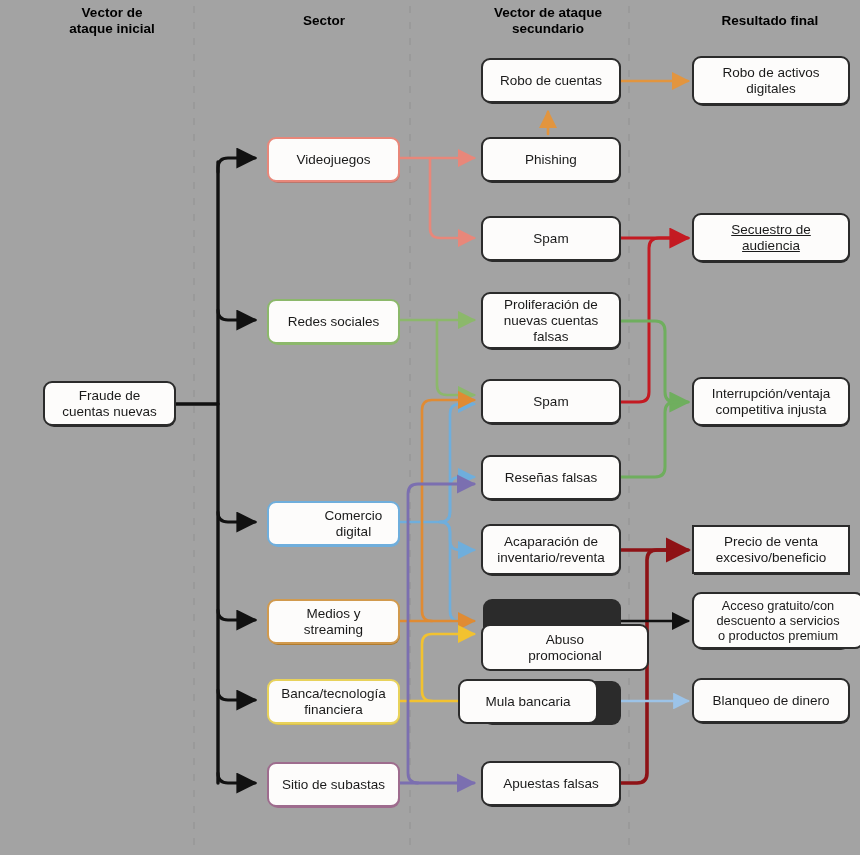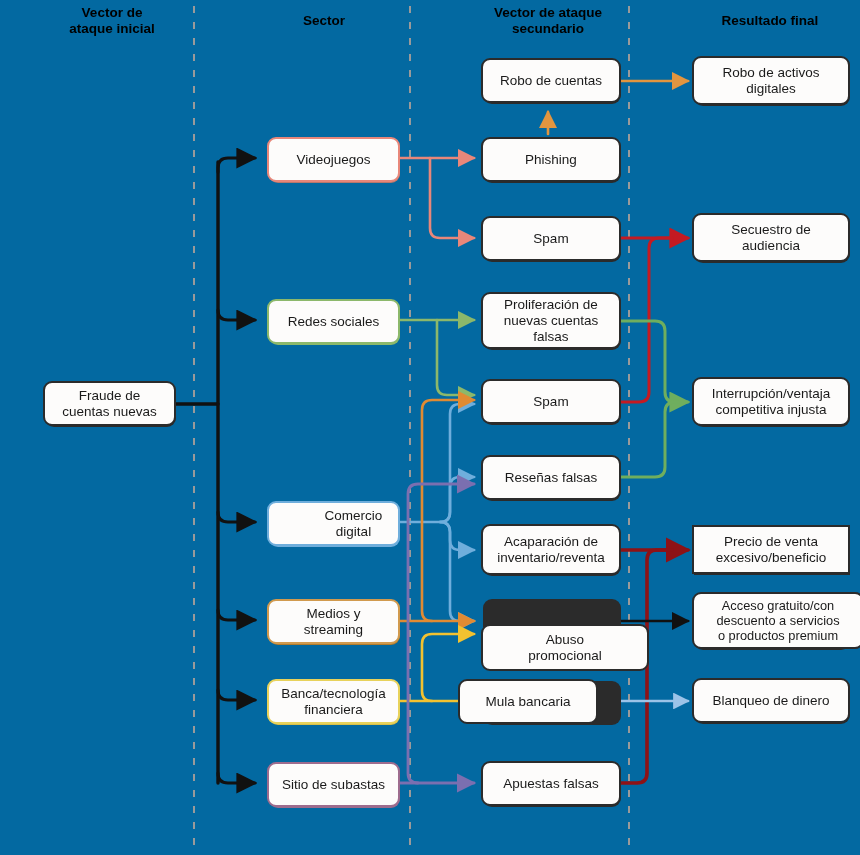--- a/index.html
+++ b/index.html
@@ -1,17 +1,17 @@
 <!DOCTYPE html>
 <html><head>
 <meta charset="utf-8">
 <style>
   html,body{margin:0;padding:0;background:#ffffff;}
   body{width:860px;height:855px;font-family:"Liberation Sans",sans-serif;color:#111;}
-  #stage{position:relative;width:860px;height:855px;overflow:hidden;background:#0369a1;}
+  #stage{position:relative;width:860px;height:855px;overflow:hidden;background:#a3a3a3;}
   svg#wires{position:absolute;left:0;top:0;width:860px;height:855px;}
   .hdr{position:absolute;text-align:center;font-weight:bold;font-size:13.5px;line-height:16px;color:#000;}
   .node{position:absolute;box-sizing:border-box;display:flex;align-items:center;justify-content:center;
         text-align:center;background:#fdfcfb;border:2px solid #2b2b2b;border-radius:9px;
         font-size:13.5px;line-height:16px;color:#1a1a1a;padding:2px 5px;z-index:3;}
   .node.sq{border-radius:0;}
   .shadow{position:absolute;border-radius:9px;background:#2b2b2b;z-index:2;}
   .shadow.sq{border-radius:0;}
 </style>
 </head>
@@ -286,21 +286,21 @@
 
   <div class="shadow" style="left:694px;top:58px;width:156px;height:48px;"></div>
   <div class="node" style="left:692px;top:56px;width:158px;height:49px;">
     <div>
       <div>Robo de activos</div>
       <div>digitales</div>
     </div>
   </div>
 
   <div class="shadow" style="left:694px;top:215px;width:156px;height:48px;"></div>
-  <div class="node" style="left:692px;top:213px;width:158px;height:49px;">
+  <div class="node" style="left:692px;top:213px;width:158px;height:49px;text-decoration:underline;">
     <div>
       <div>Secuestro de</div>
       <div>audiencia</div>
     </div>
   </div>
 
   <div class="shadow" style="left:694px;top:379px;width:156px;height:48px;"></div>
   <div class="node" style="left:692px;top:377px;width:158px;height:49px;align-items:center;">
     <div>
       <div>Interrupción/ventaja</div>

